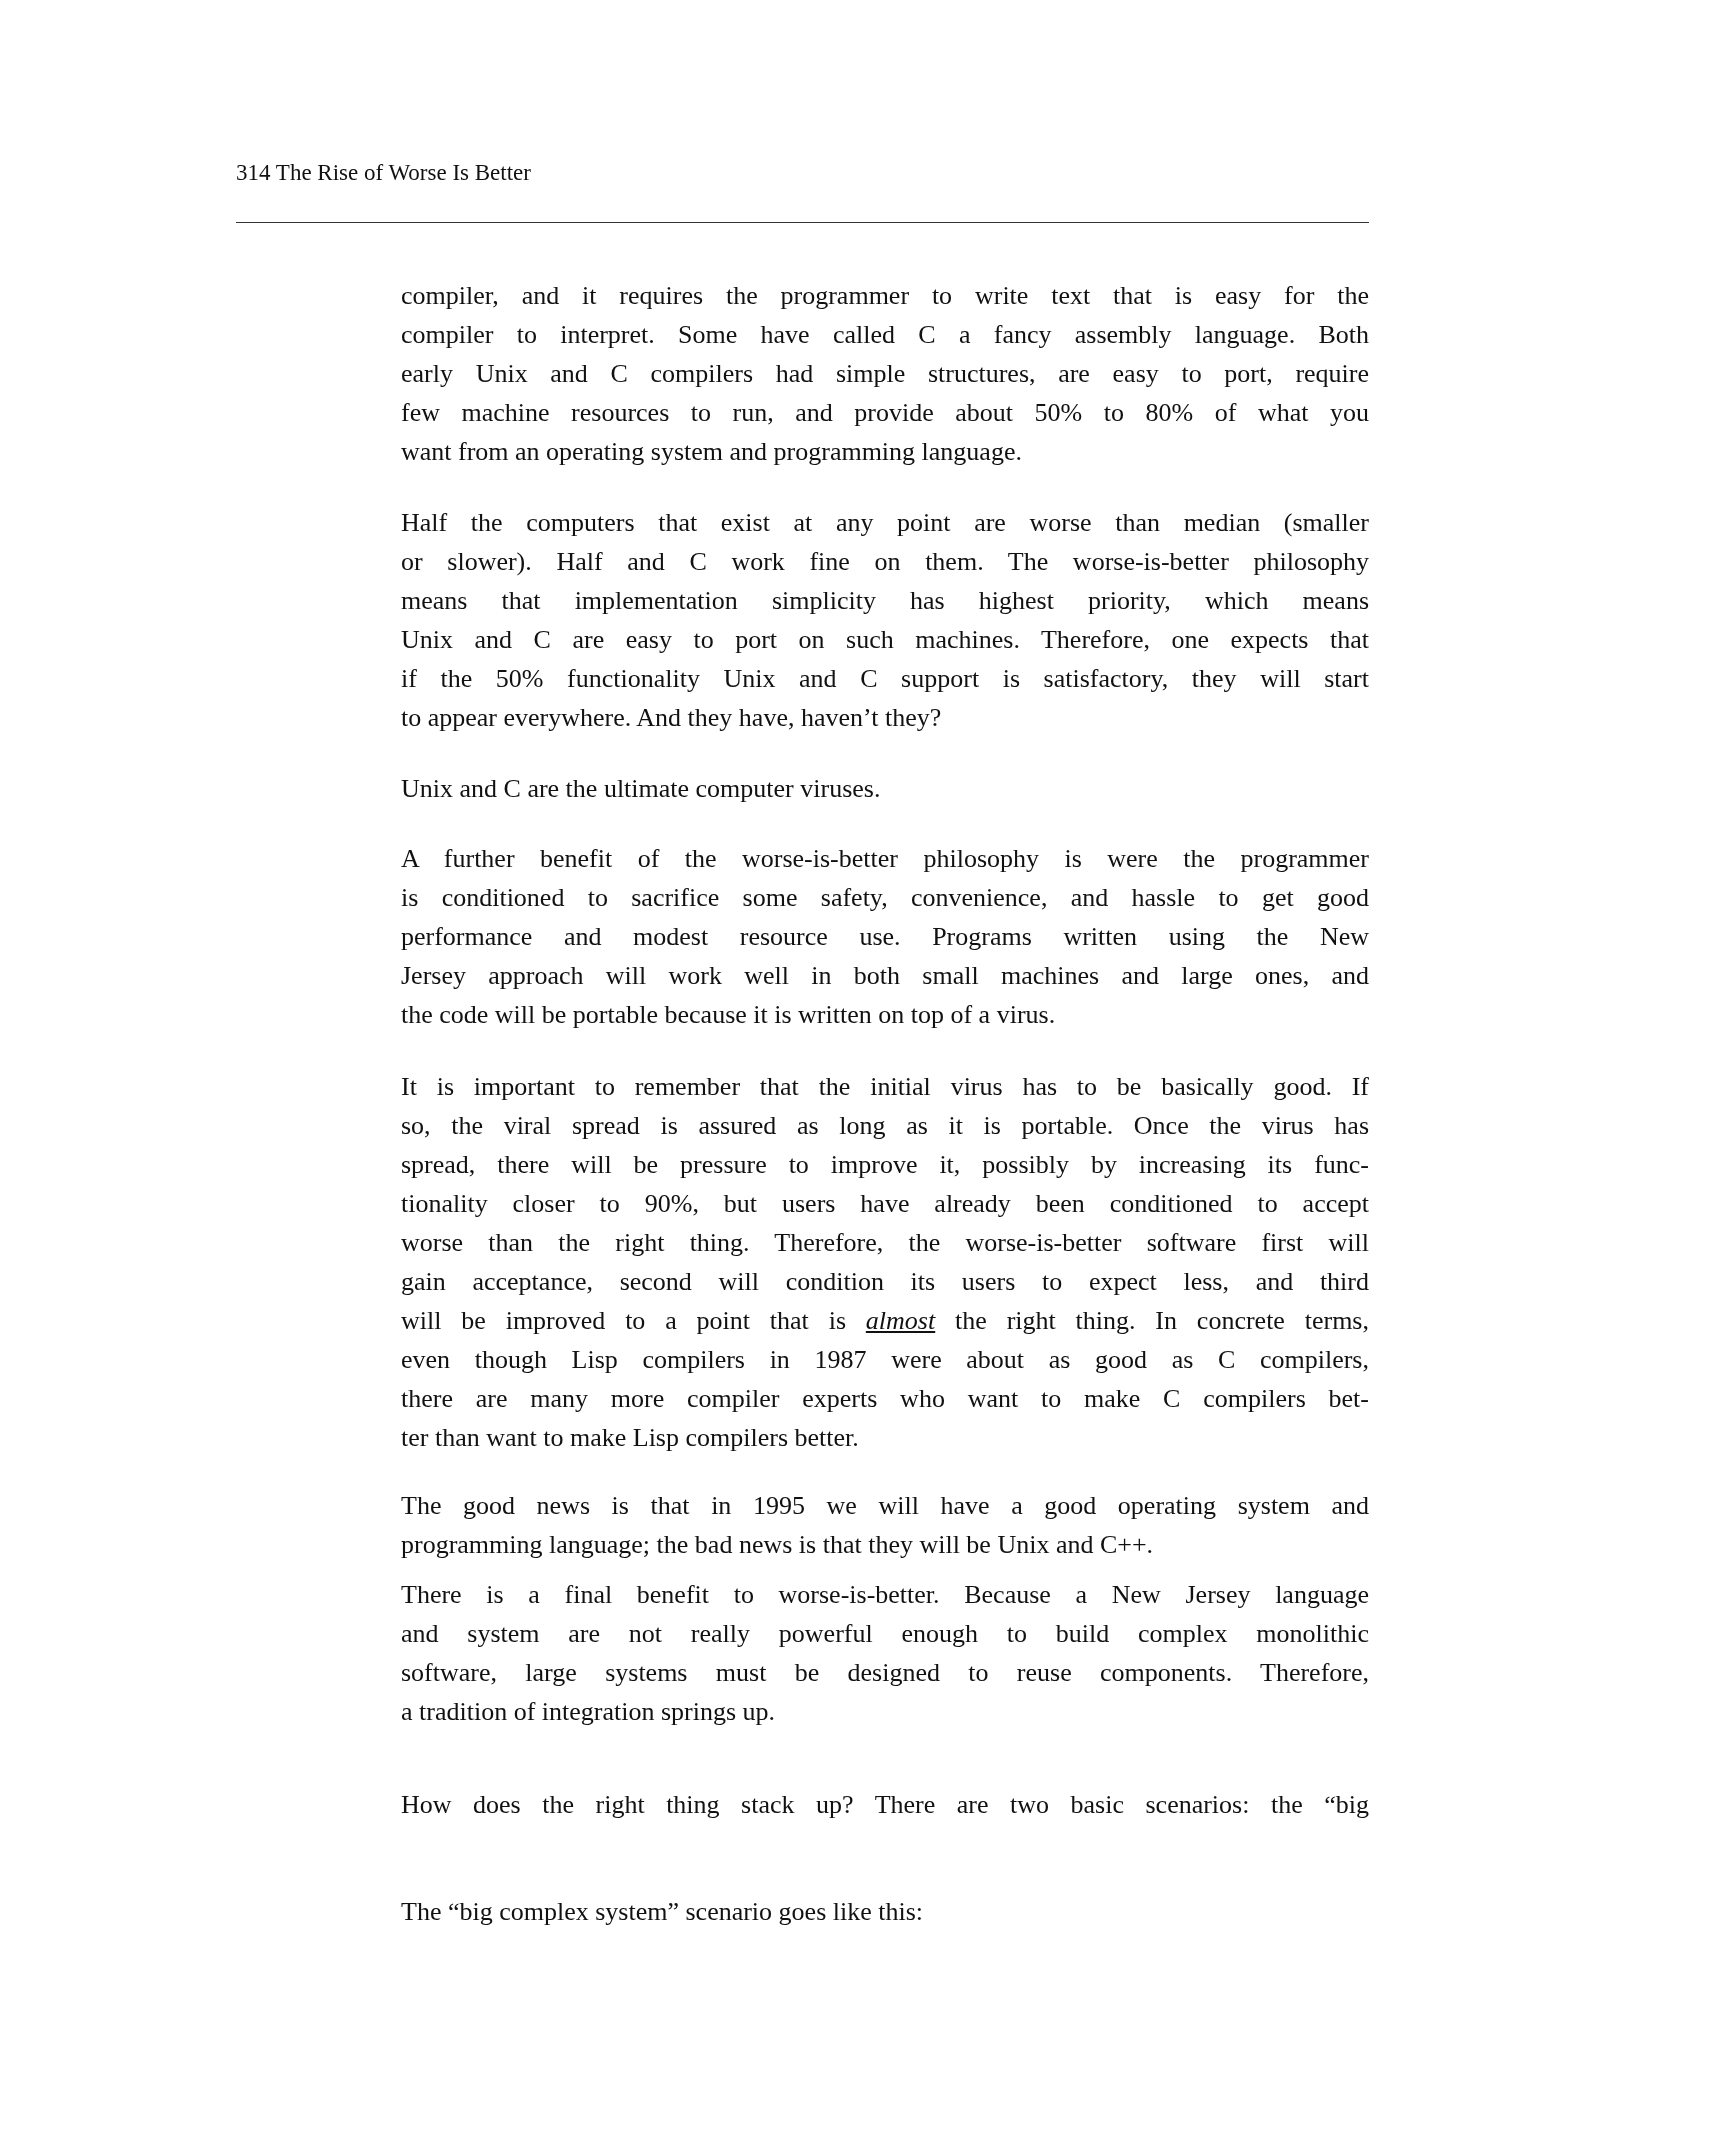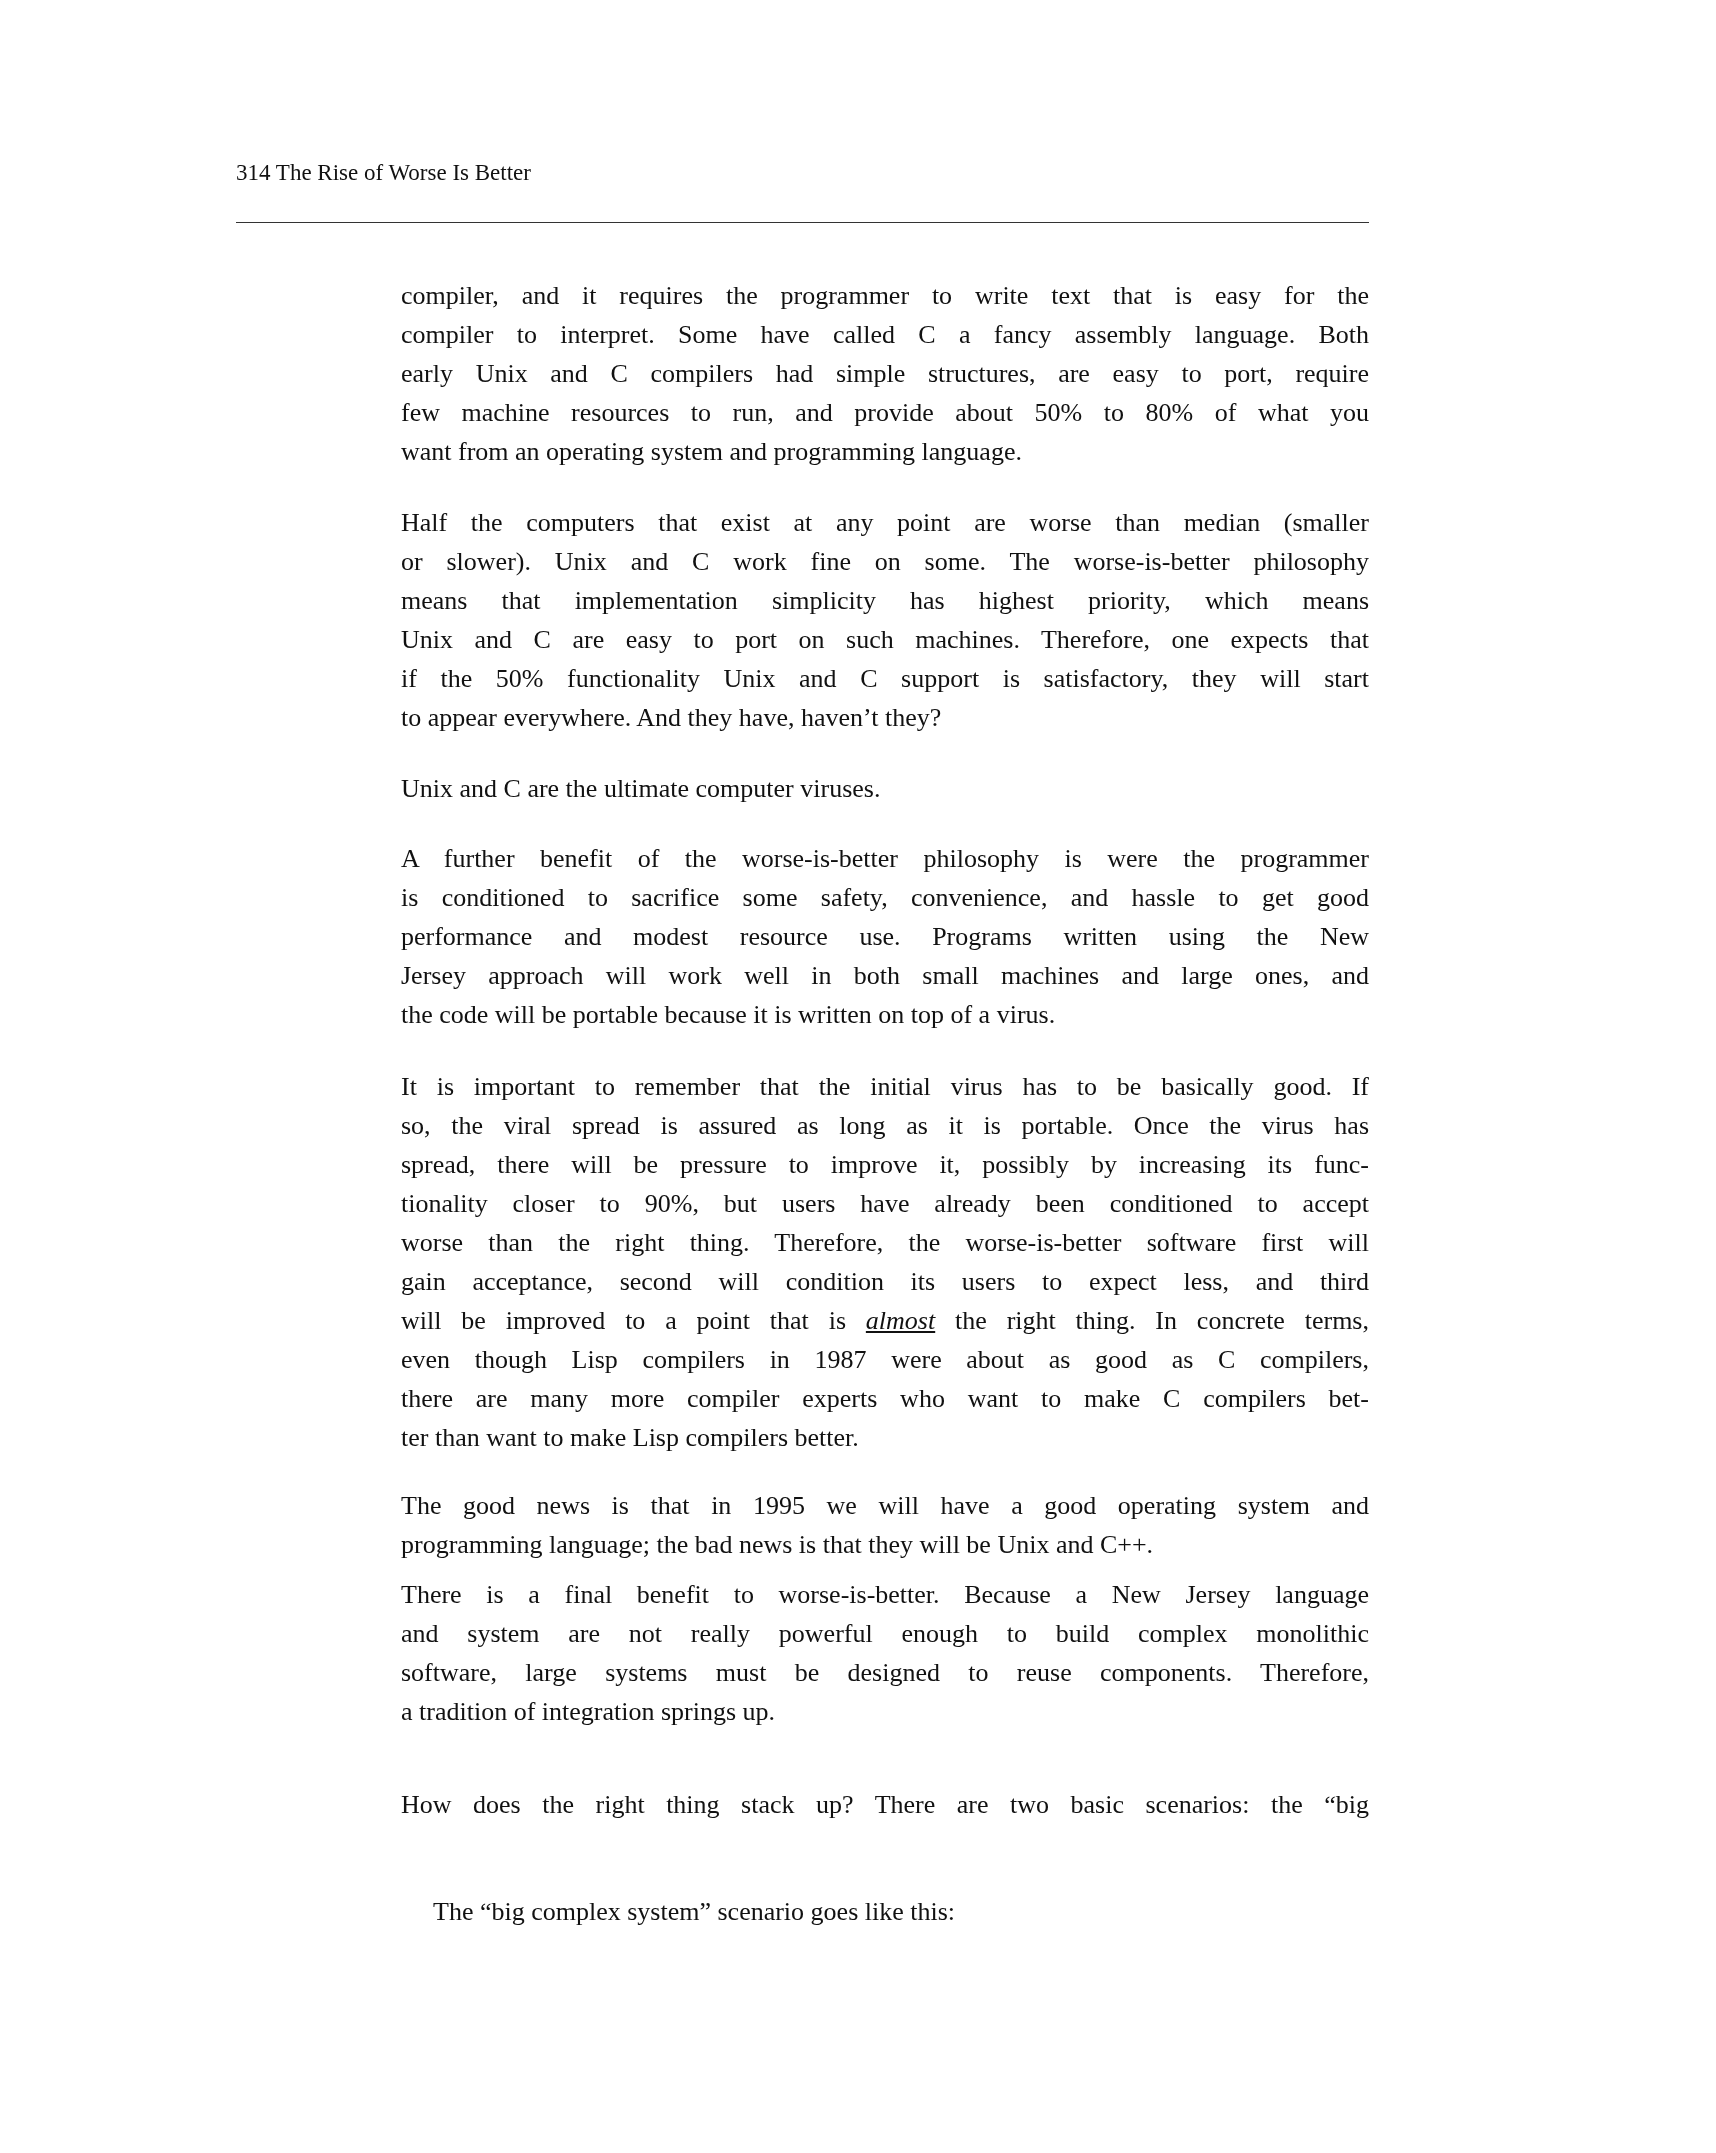--- a/index.html
+++ b/index.html
@@ -22,21 +22,21 @@
 <div class="para" style="top:276px;">
   <span class="line"><span>compiler, and it requires the programmer to write text that is easy for the</span></span>
   <span class="line"><span>compiler to interpret. Some have called C a fancy assembly language. Both</span></span>
   <span class="line"><span>early Unix and C compilers had simple structures, are easy to port, require</span></span>
   <span class="line"><span>few machine resources to run, and provide about 50% to 80% of what you</span></span>
   <span class="line last"><span>want from an operating system and programming language.</span></span>
 </div>
 
 <div class="para" style="top:503px;">
   <span class="line"><span>Half the computers that exist at any point are worse than median (smaller</span></span>
-  <span class="line"><span>or slower). Unix and C work fine on some. The worse-is-better philosophy</span></span>
+  <span class="line"><span>or slower). Half and C work fine on them. The worse-is-better philosophy</span></span>
   <span class="line"><span>means that implementation simplicity has highest priority, which means</span></span>
   <span class="line"><span>Unix and C are easy to port on such machines. Therefore, one expects that</span></span>
   <span class="line"><span>if the 50% functionality Unix and C support is satisfactory, they will start</span></span>
   <span class="line last"><span>to appear everywhere. And they have, haven’t they?</span></span>
 </div>
 
 <div class="para" style="top:769px;">
   <span class="line last"><span>Unix and C are the ultimate computer viruses.</span></span>
 </div>
 
@@ -70,16 +70,16 @@
   <span class="line"><span>There is a final benefit to worse-is-better. Because a New Jersey language</span></span>
   <span class="line"><span>and system are not really powerful enough to build complex monolithic</span></span>
   <span class="line"><span>software, large systems must be designed to reuse components. Therefore,</span></span>
   <span class="line last"><span>a tradition of integration springs up.</span></span>
 </div>
 
 <div class="para" style="top:1785px;">
   <span class="line"><span>How does the right thing stack up? There are two basic scenarios: the “big</span></span>
 </div>
 
-<div class="para" style="top:1892px;margin-left:32px;">
+<div class="para" style="top:1892px;">
   <span class="line last"><span>The “big complex system” scenario goes like this:</span></span>
 </div>
 
 
 </body></html>

